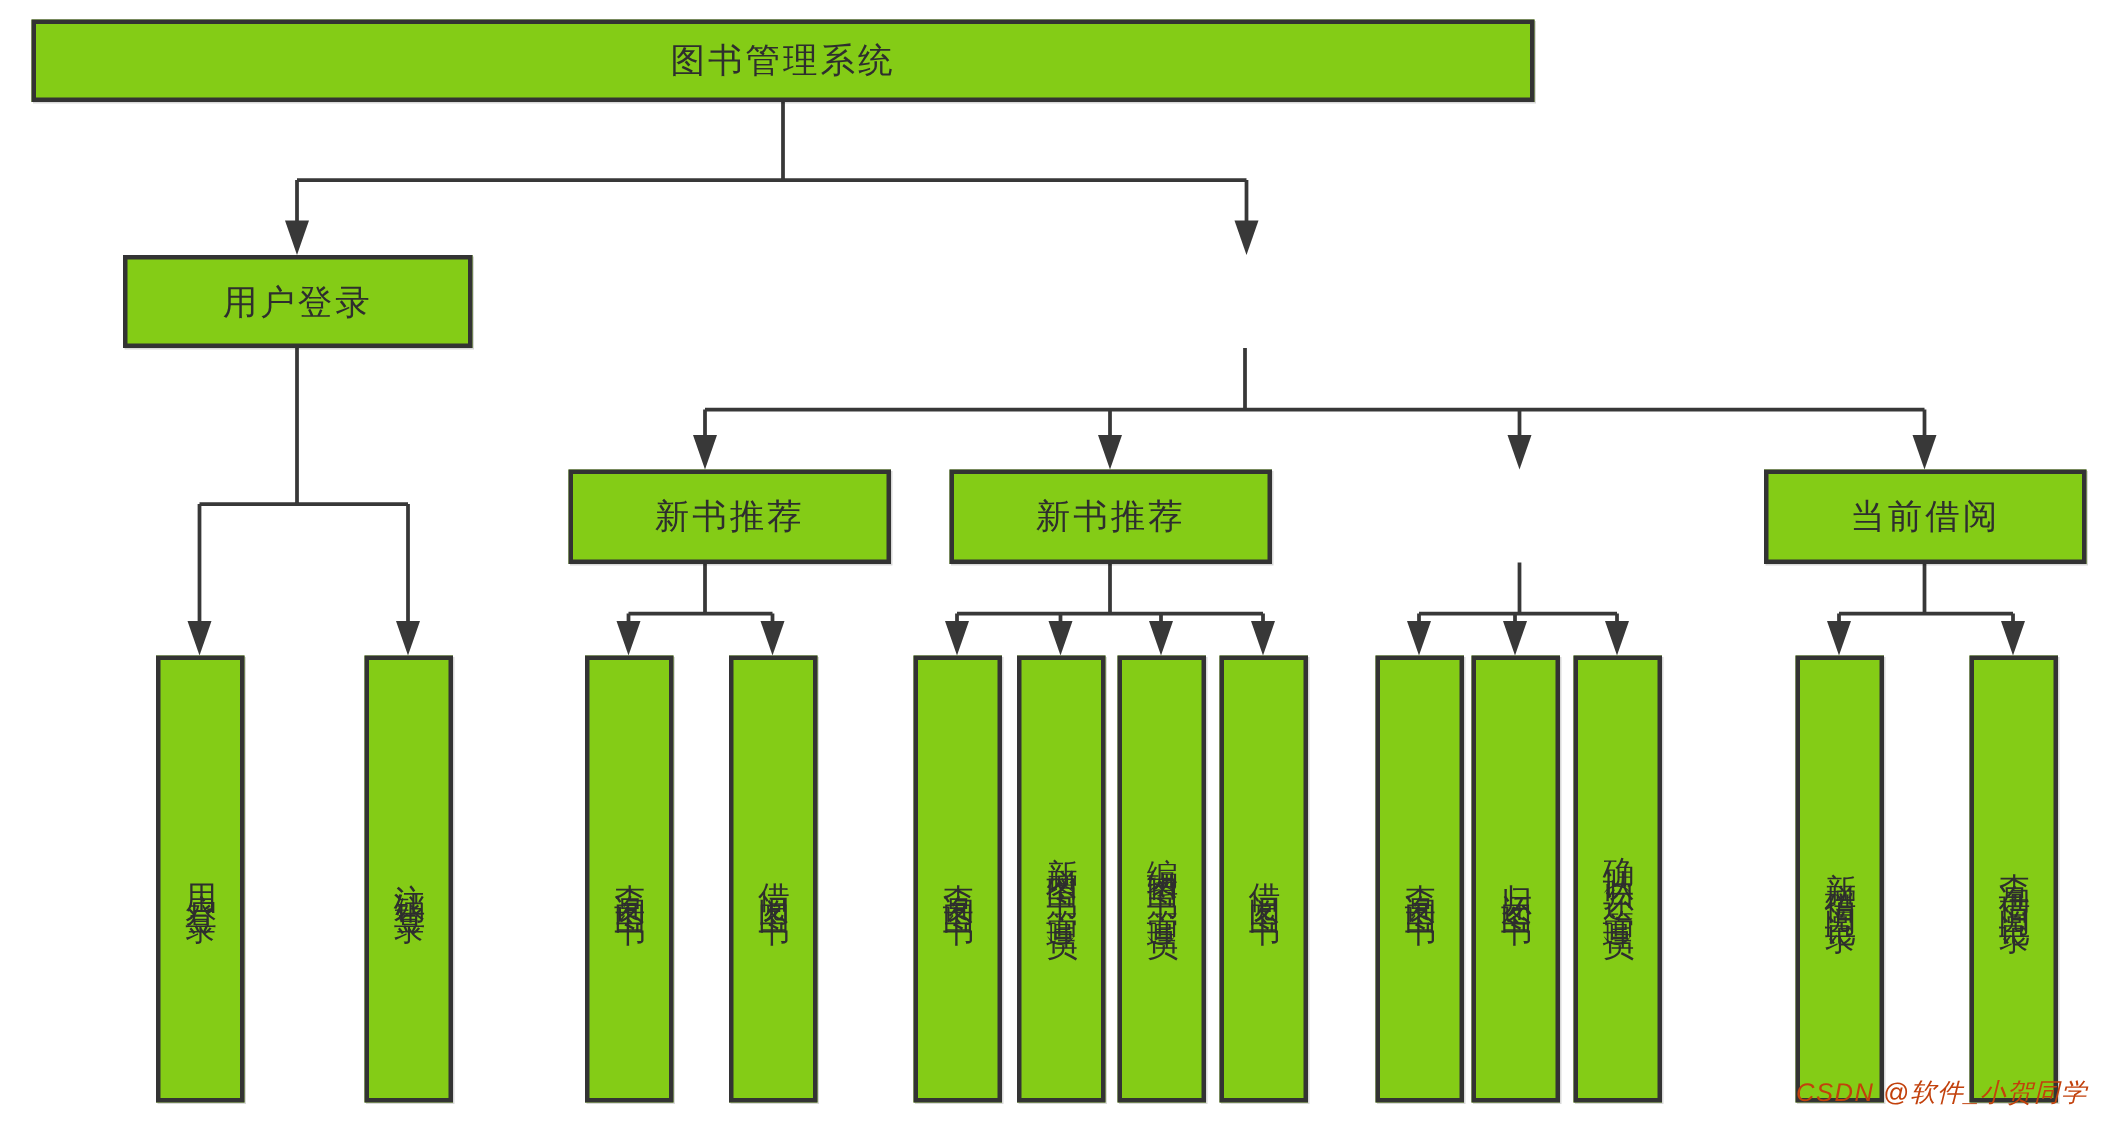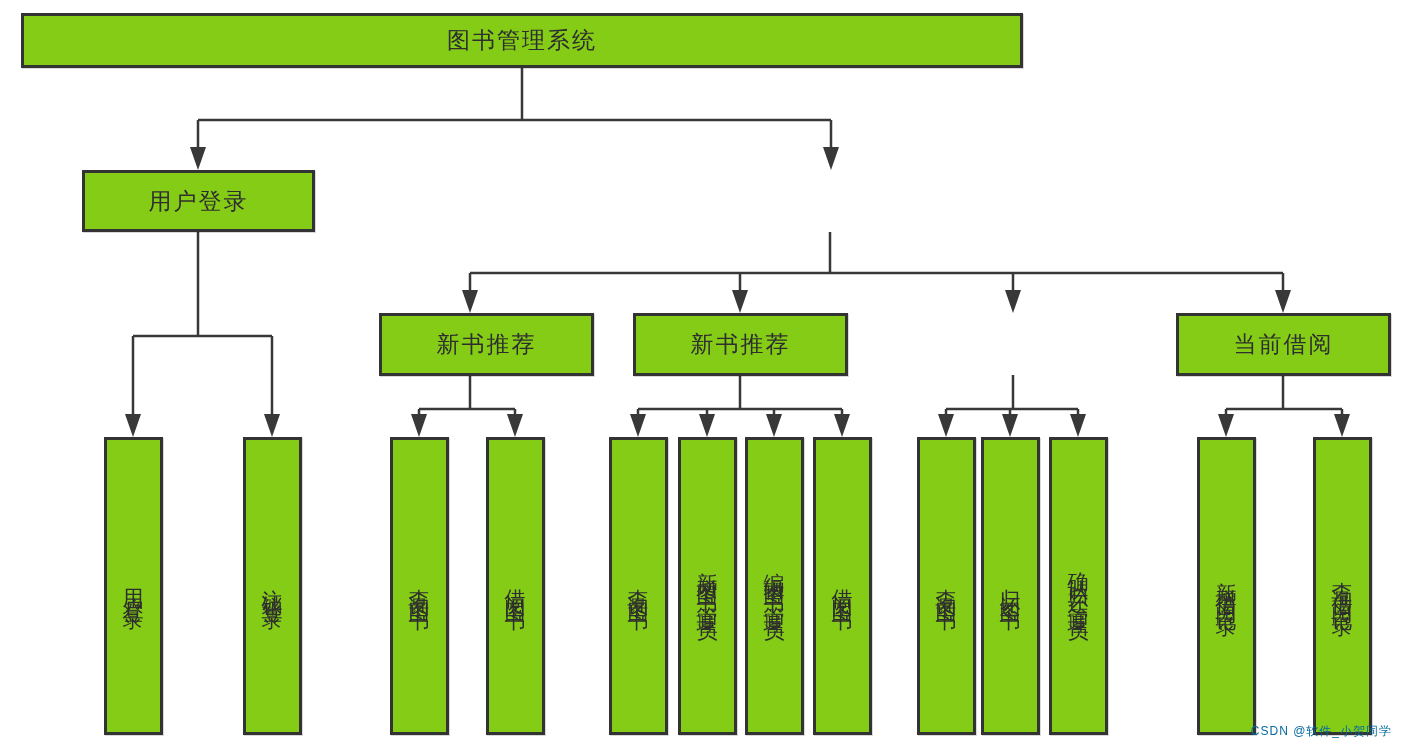--- a/index.html
+++ b/index.html
@@ -37,25 +37,26 @@
   .box.v span {
     writing-mode: vertical-rl;
     font-size: 21px;
     letter-spacing: 7px;
     line-height: 1;
   }
   .watermark {
     position: absolute;
     right: 13px;
     bottom: 7px;
-    font-size: 12px;
-    color: #0369a1;
+    font-size: 17px;
+    color: #c2410c;
     letter-spacing: 1px;
     white-space: nowrap;
     z-index: 5;
+    font-style: italic;
   }
 </style>
 </head>
 <body>
 
 <div class="canvas">
 
   <svg class="connectors" viewBox="0 0 1405 747" xmlns="http://www.w3.org/2000/svg">
     <g>
       <path d="M522,68 V120 M198,120 H831 M198,120 V150 M831,120 V150" fill="none" stroke="#383838"></path>

